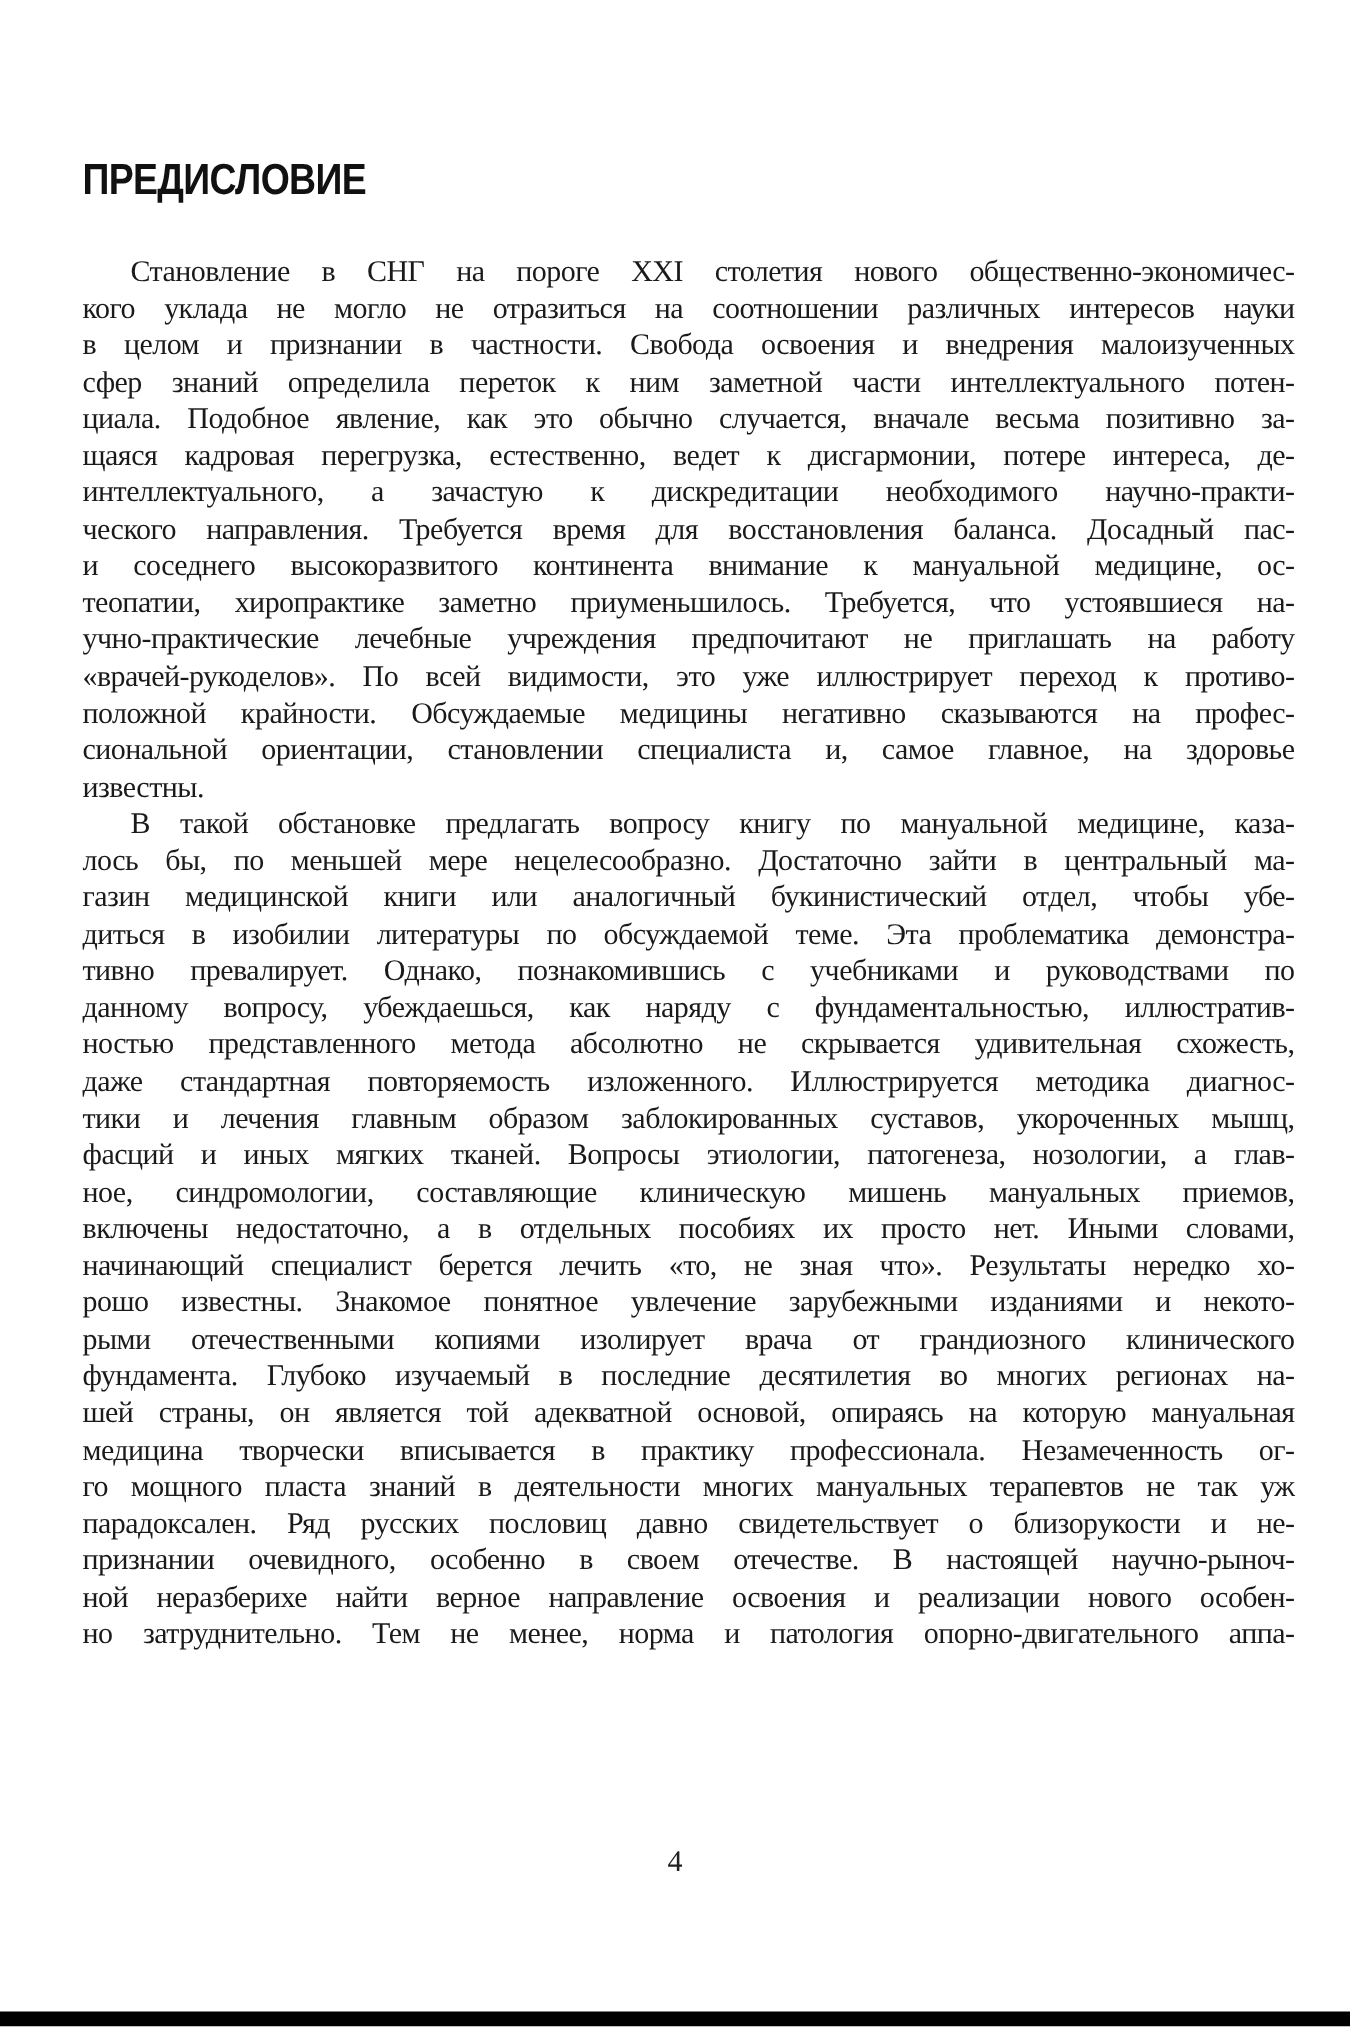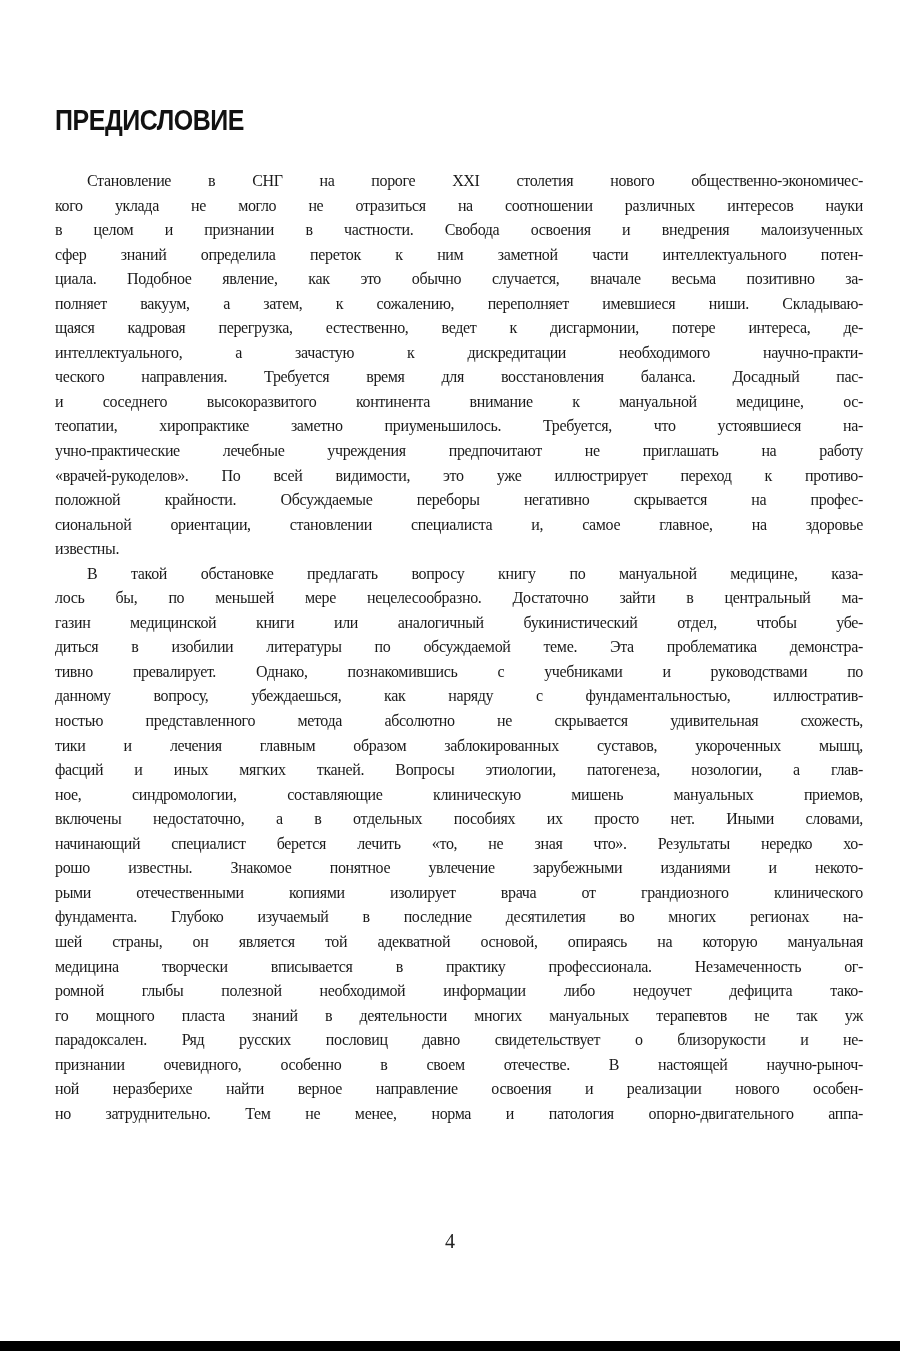--- a/index.html
+++ b/index.html
@@ -34,21 +34,21 @@
     .body-text {
       position: absolute;
       left: 55px;
       top: 169px;
       width: 808px;
     }
     .line {
       display: block;
       height: 24.55px;
       line-height: 24.55px;
-      font-size: 16px;
+      font-size: 20px;
       white-space: nowrap;
       text-align: justify;
       text-align-last: justify;
       letter-spacing: -0.35px;
     }
     .line.indent { padding-left: 32px; }
     .line.last { text-align-last: left; }
     .page-number {
       position: absolute;
       left: 0; right: 0;
@@ -70,51 +70,50 @@
 
 <div class="page">
   <h1 class="heading">ПРЕДИСЛОВИЕ</h1>
   <div class="body-text" id="body-text">
       <div>
         <span class="line indent">Становление в СНГ на пороге XXI столетия нового общественно-экономичес-</span>
         <span class="line">кого уклада не могло не отразиться на соотношении различных интересов науки</span>
         <span class="line">в целом и признании в частности. Свобода освоения и внедрения малоизученных</span>
         <span class="line">сфер знаний определила переток к ним заметной части интеллектуального потен-</span>
         <span class="line">циала. Подобное явление, как это обычно случается, вначале весьма позитивно за-</span>
-        <span class="line">полняет вакуум, а затем, к сожалению, переполняет имевшиеся ниши. Складываю-</span>
         <span class="line">щаяся кадровая перегрузка, естественно, ведет к дисгармонии, потере интереса, де-</span>
         <span class="line">интеллектуального, а зачастую к дискредитации необходимого научно-практи-</span>
         <span class="line">ческого направления. Требуется время для восстановления баланса. Досадный пас-</span>
         <span class="line">и соседнего высокоразвитого континента внимание к мануальной медицине, ос-</span>
         <span class="line">теопатии, хиропрактике заметно приуменьшилось. Требуется, что устоявшиеся на-</span>
         <span class="line">учно-практические лечебные учреждения предпочитают не приглашать на работу</span>
         <span class="line">«врачей-рукоделов». По всей видимости, это уже иллюстрирует переход к противо-</span>
-        <span class="line">положной крайности. Обсуждаемые переборы негативно скрывается на профес-</span>
+        <span class="line">положной крайности. Обсуждаемые медицины негативно сказываются на профес-</span>
         <span class="line">сиональной ориентации, становлении специалиста и, самое главное, на здоровье</span>
         <span class="line last">известны.</span>
       </div>
       <div>
         <span class="line indent">В такой обстановке предлагать вопросу книгу по мануальной медицине, каза-</span>
         <span class="line">лось бы, по меньшей мере нецелесообразно. Достаточно зайти в центральный ма-</span>
         <span class="line">газин медицинской книги или аналогичный букинистический отдел, чтобы убе-</span>
         <span class="line">диться в изобилии литературы по обсуждаемой теме. Эта проблематика демонстра-</span>
         <span class="line">тивно превалирует. Однако, познакомившись с учебниками и руководствами по</span>
         <span class="line">данному вопросу, убеждаешься, как наряду с фундаментальностью, иллюстратив-</span>
         <span class="line">ностью представленного метода абсолютно не скрывается удивительная схожесть,</span>
+        <span class="line">даже стандартная повторяемость изложенного. Иллюстрируется методика диагнос-</span>
         <span class="line">тики и лечения главным образом заблокированных суставов, укороченных мышц,</span>
         <span class="line">фасций и иных мягких тканей. Вопросы этиологии, патогенеза, нозологии, а глав-</span>
         <span class="line">ное, синдромологии, составляющие клиническую мишень мануальных приемов,</span>
         <span class="line">включены недостаточно, а в отдельных пособиях их просто нет. Иными словами,</span>
         <span class="line">начинающий специалист берется лечить «то, не зная что». Результаты нередко хо-</span>
         <span class="line">рошо известны. Знакомое понятное увлечение зарубежными изданиями и некото-</span>
         <span class="line">рыми отечественными копиями изолирует врача от грандиозного клинического</span>
         <span class="line">фундамента. Глубоко изучаемый в последние десятилетия во многих регионах на-</span>
         <span class="line">шей страны, он является той адекватной основой, опираясь на которую мануальная</span>
         <span class="line">медицина творчески вписывается в практику профессионала. Незамеченность ог-</span>
-        <span class="line">ромной глыбы полезной необходимой информации либо недоучет дефицита тако-</span>
         <span class="line">го мощного пласта знаний в деятельности многих мануальных терапевтов не так уж</span>
         <span class="line">парадоксален. Ряд русских пословиц давно свидетельствует о близорукости и не-</span>
         <span class="line">признании очевидного, особенно в своем отечестве. В настоящей научно-рыноч-</span>
         <span class="line">ной неразберихе найти верное направление освоения и реализации нового особен-</span>
         <span class="line">но затруднительно. Тем не менее, норма и патология опорно-двигательного аппа-</span>
       </div>
     </div>
   <div class="page-number">4</div>
   <div class="bottom-edge"></div>
 </div>

